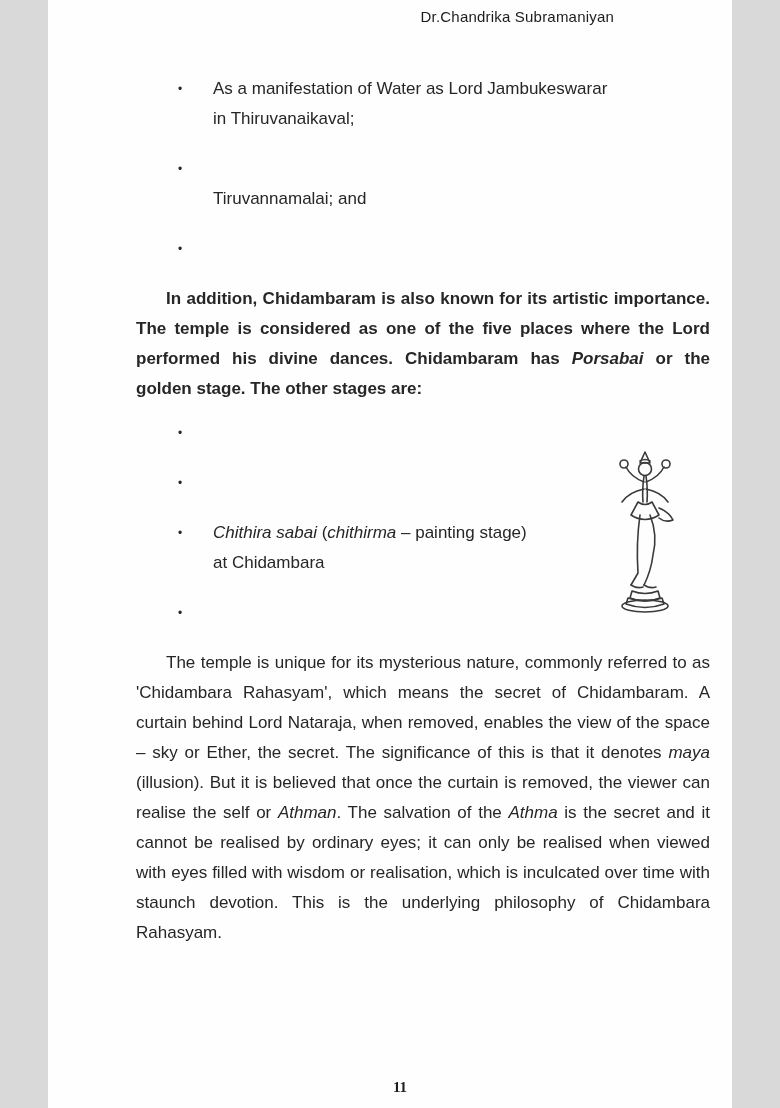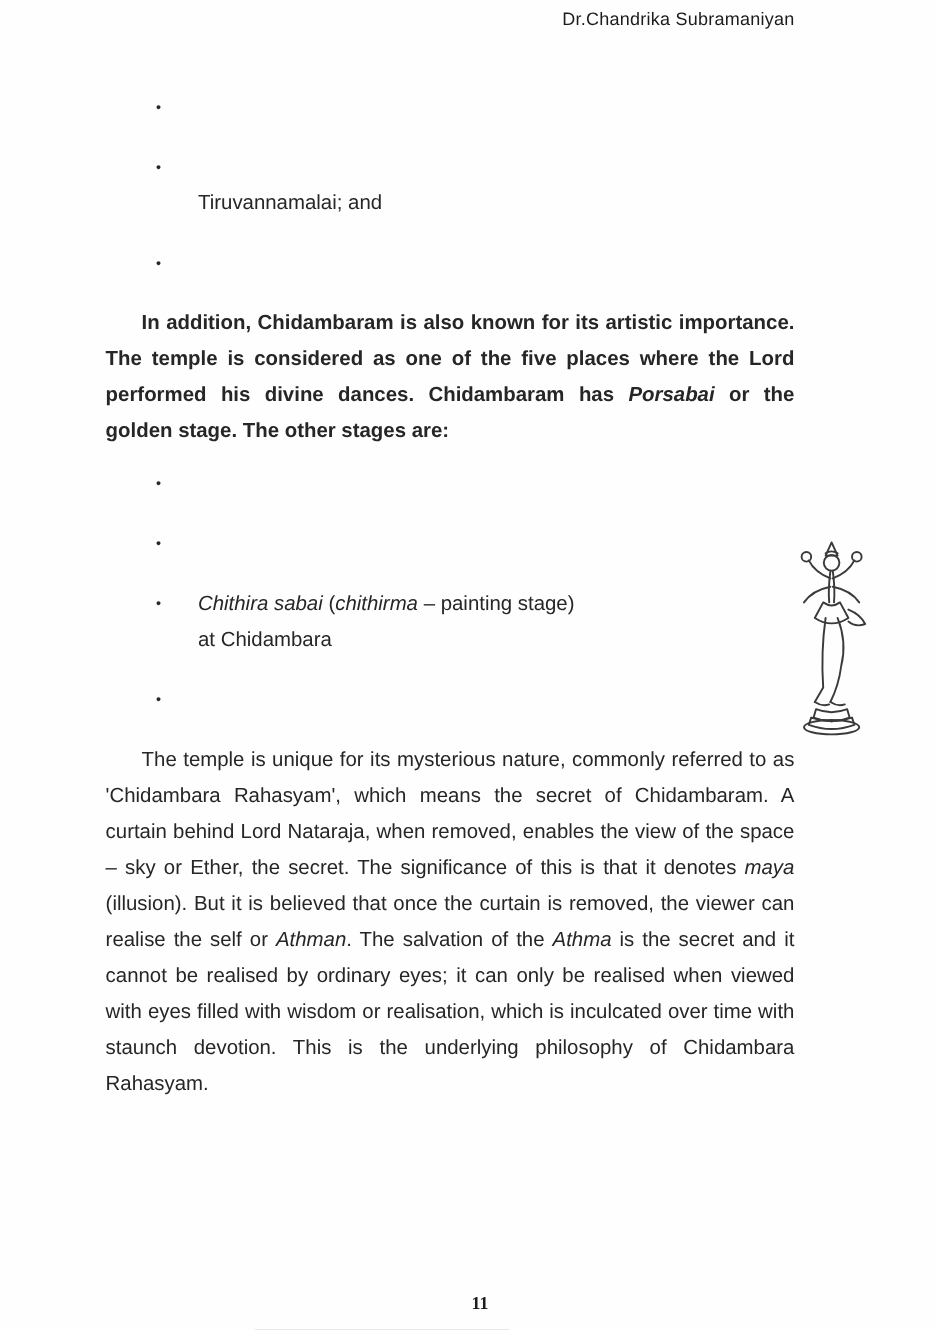--- a/index.html
+++ b/index.html
@@ -1,18 +1,18 @@
 <!DOCTYPE html>
 <html><head>
 <meta charset="utf-8">
 <style>
   html, body { margin: 0; padding: 0; background: #d9d9d9; }
   .page {
     position: relative;
-    width: 780px;
+    width: 684px;
     height: 1108px;
     margin: 0 auto;
     background: #fefefe;
     color: #262626;
     font-family: "Liberation Sans", sans-serif;
     font-size: 17px;
     box-sizing: border-box;
     overflow: hidden;
   }
   .header {
@@ -77,20 +77,21 @@
 
 <div class="page">
 
   <div class="header">Dr.Chandrika Subramaniyan</div>
 
   <div class="content">
 
     <div class="bullet-list">
       <div class="bullet-item">
         <span class="bullet-marker">•</span>
+        <span class="bullet-text"><span>As a manifestation of Water as Lord Jambukeswarar</span><br><span>in Thiruvanaikaval;</span></span>
       </div>
       <div class="bullet-item">
         <span class="bullet-marker">•</span>
         <span class="bullet-text"><br><span>Tiruvannamalai; and</span></span>
       </div>
       <div class="bullet-item">
         <span class="bullet-marker">•</span>
       </div>
     </div>
 

